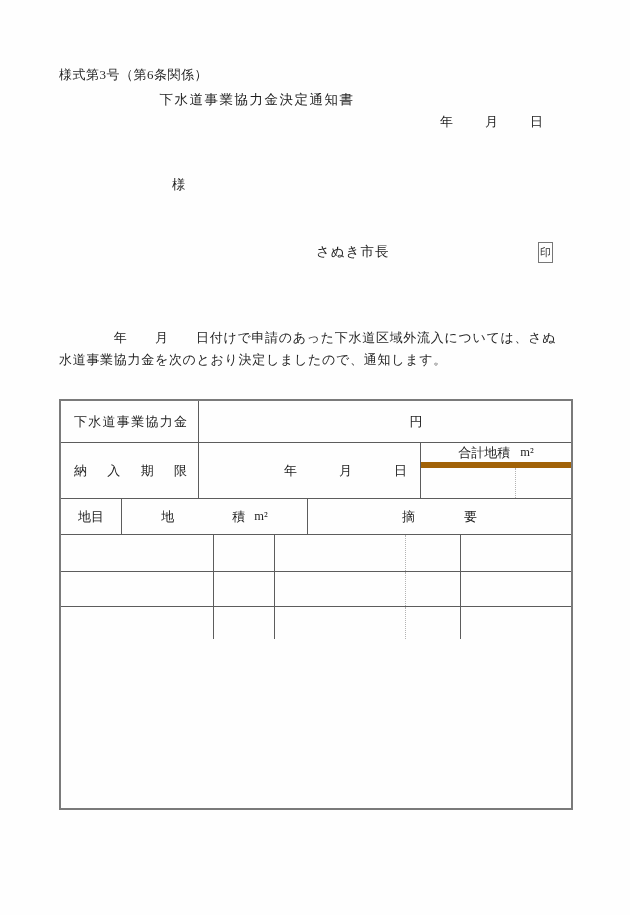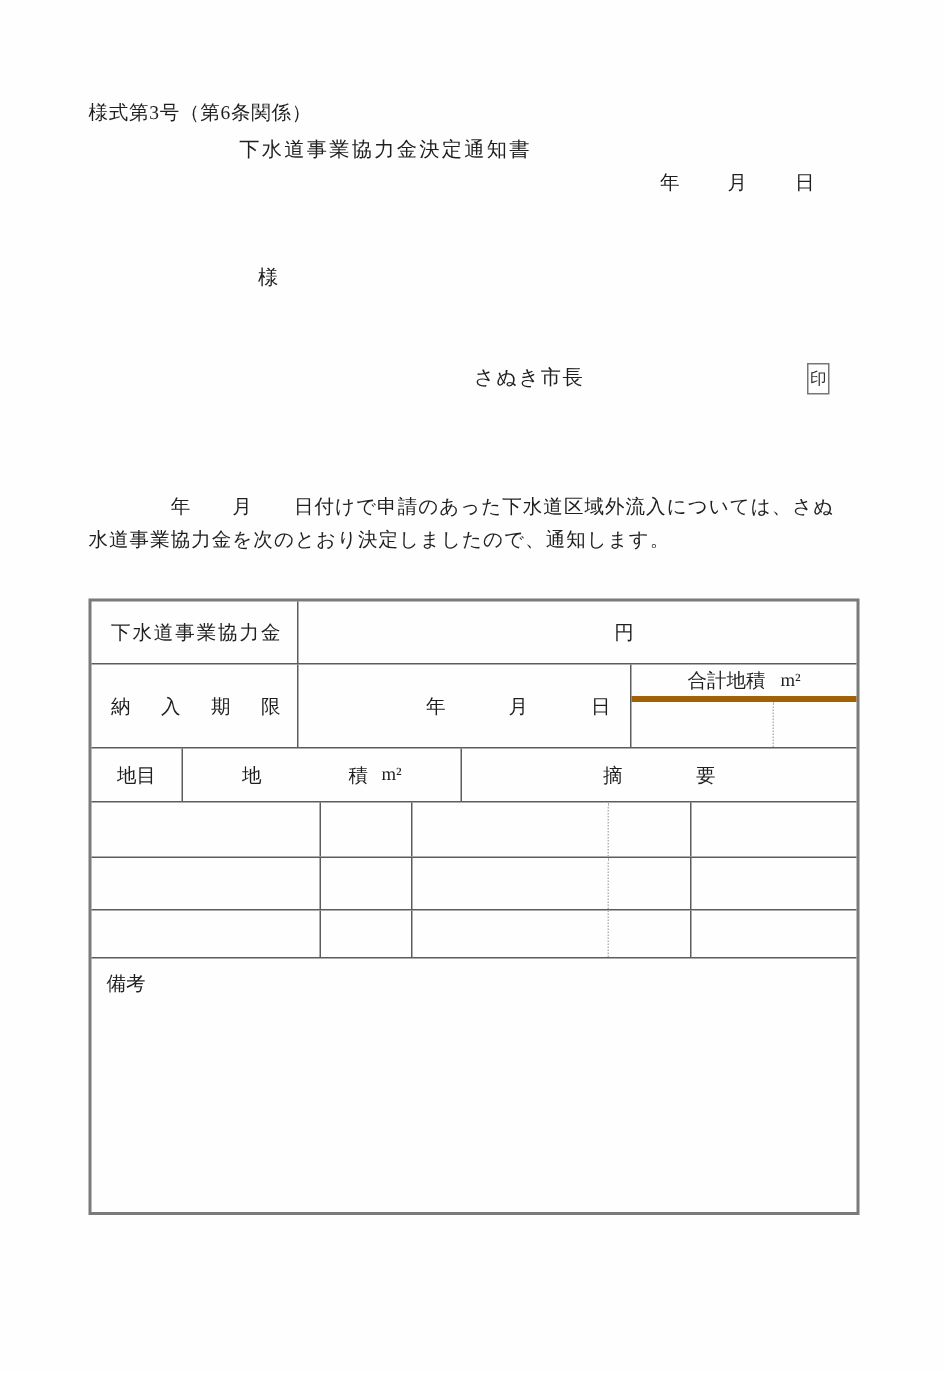--- a/index.html
+++ b/index.html
@@ -44,21 +44,21 @@
   .cL2 { width:61px; }
   .cL3 { width:186px; }
   .cL4 { flex:1; }
 
   .spread { justify-content:space-between; padding:0 11px 0 13px; }
   .fee-unit-cell { justify-content:center; padding-left:62px; }
 
   .date-cell { justify-content:flex-end; gap:42px; padding-right:13px; }
 
   .colC { flex-direction:column; align-items:stretch; justify-content:flex-start; }
-  .subrow-top { height:25px; border-bottom:4px solid #a16207; display:flex; align-items:center; justify-content:center; }
+  .subrow-top { height:25px; border-bottom:6px solid #a16207; display:flex; align-items:center; justify-content:center; }
   .subrow-top .unit { margin-left:10px; font-size:12.5px; }
   .subrow-bottom { flex:1; position:relative; }
 
   .dotted::after { content:""; position:absolute; top:0; bottom:0; border-left:1px dotted #b3b3b3; }
   .dot94::after  { left:94px; }
   .dot130::after { left:130px; }
 
   .area-head .gap   { display:inline-block; width:58px; }
   .area-head .unit  { margin-left:9px; font-size:12.5px; }
   .notes-head .gap  { display:inline-block; width:49px; }
@@ -161,20 +161,15 @@
       <div class="cell cL3 dotted dot130"></div>
       <div class="cell cL4"></div>
     </div>
     <div class="row r6">
       <div class="cell cL1"></div>
       <div class="cell cL2"></div>
       <div class="cell cL3 dotted dot130"></div>
       <div class="cell cL4"></div>
     </div>
 
-    <div class="row r7">
-      <div class="cell remarks-cell" style="flex:1">
-        <span>備考</span>
-      </div>
-    </div>
 
   </div>
 </div>
 
 </body></html>

